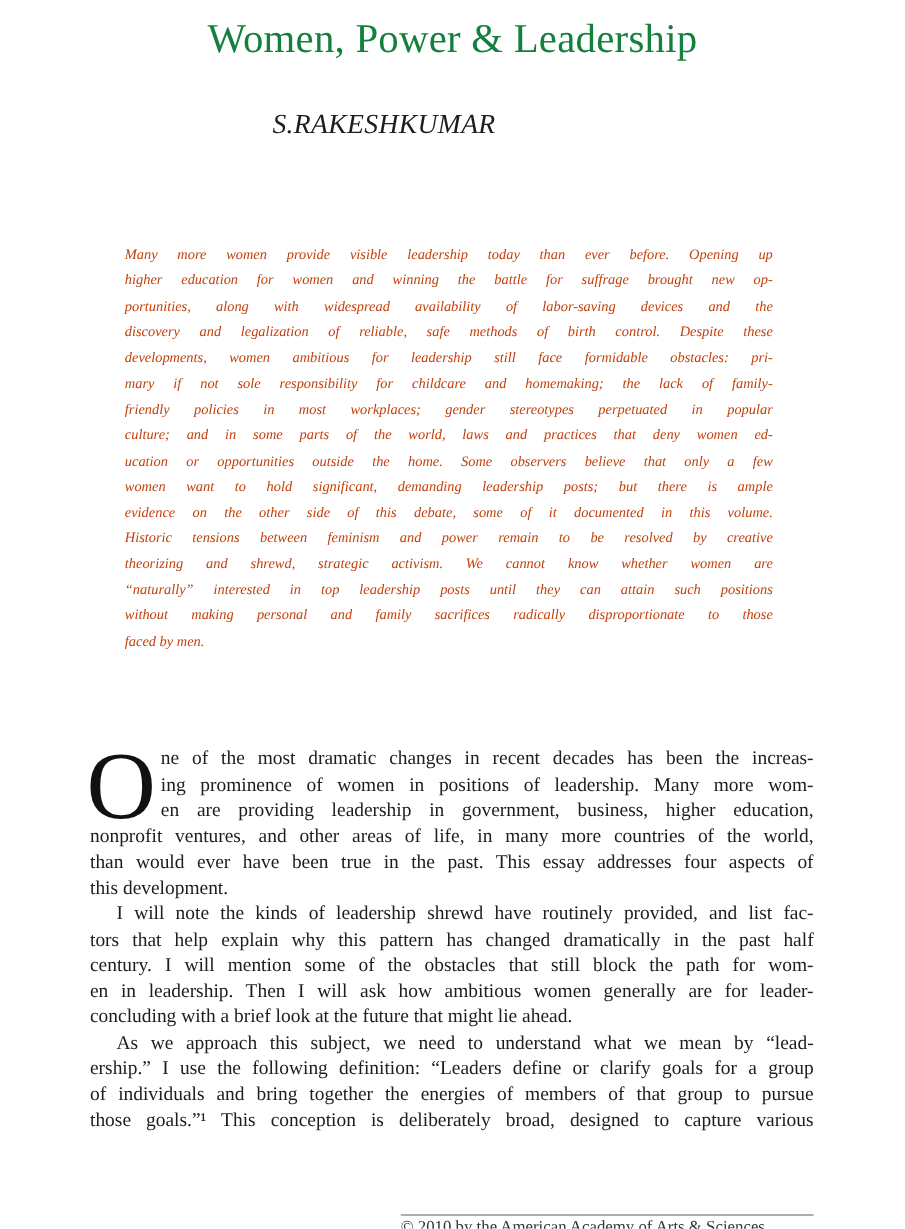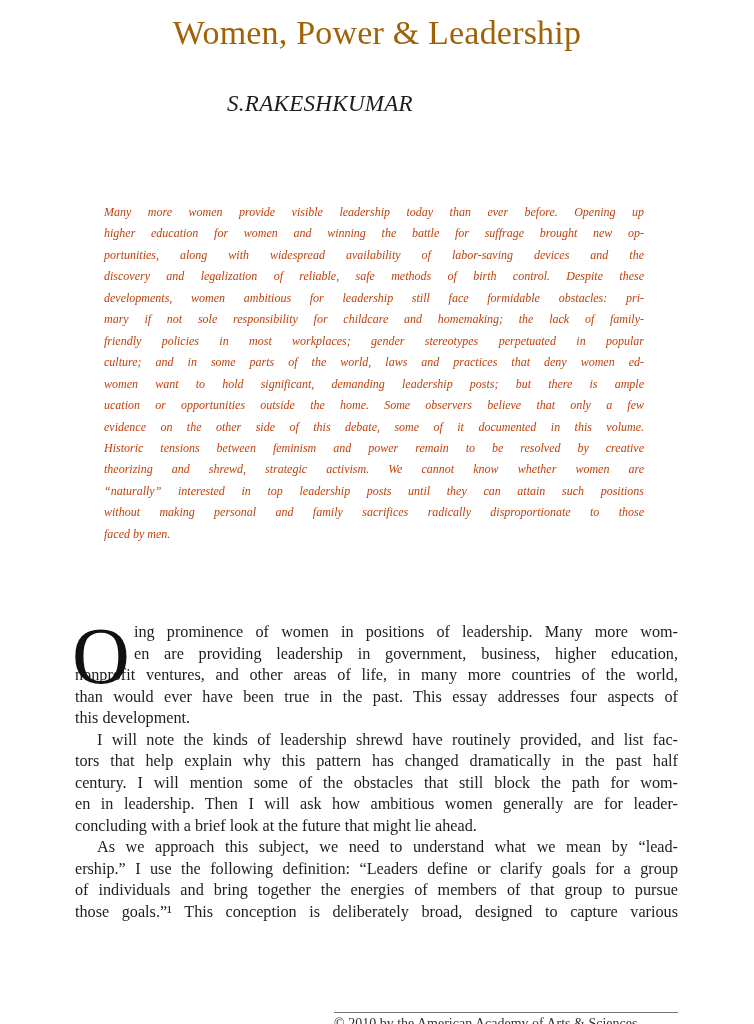--- a/index.html
+++ b/index.html
@@ -2,21 +2,21 @@
 <html><head>
 <meta charset="utf-8">
 <style>
   html, body { margin: 0; padding: 0; background: #ffffff; }
   body {
     width: 754px; height: 1024px; overflow: hidden; position: relative;
     font-family: "Liberation Serif", "DejaVu Serif", serif; color: #1d1d1d;
   }
   .title {
     position: absolute; left: 0; width: 754px; top: 14px;
-    text-align: center; font-size: 34px; letter-spacing: 0.2px; color: #a16207;
+    text-align: center; font-size: 34px; letter-spacing: 0.2px; color: #15803d;
   }
   .author {
     position: absolute; left: 0; width: 640px; top: 91px;
     text-align: center; font-size: 23px; font-style: italic; letter-spacing: 0.3px;
   }
   .abstract {
     position: absolute; left: 104px; width: 540px; top: 202px;
     font-style: italic; font-size: 12px; line-height: 21.45px;
     text-align: justify; color: #c2410c;
   }
@@ -51,33 +51,34 @@
 
 <div class="abstract">
   <span class="ln">Many more women provide visible leadership today than ever before. Opening up</span>
   <span class="ln">higher education for women and winning the battle for suffrage brought new op-</span>
   <span class="ln">portunities, along with widespread availability of labor-saving devices and the</span>
   <span class="ln">discovery and legalization of reliable, safe methods of birth control. Despite these</span>
   <span class="ln">developments, women ambitious for leadership still face formidable obstacles: pri-</span>
   <span class="ln">mary if not sole responsibility for childcare and homemaking; the lack of family-</span>
   <span class="ln">friendly policies in most workplaces; gender stereotypes perpetuated in popular</span>
   <span class="ln">culture; and in some parts of the world, laws and practices that deny women ed-</span>
+  <span class="ln">ucation or opportunities outside the home. Some observers believe that only a few</span>
   <span class="ln">women want to hold significant, demanding leadership posts; but there is ample</span>
-  <span class="ln">ucation or opportunities outside the home. Some observers believe that only a few</span>
   <span class="ln">evidence on the other side of this debate, some of it documented in this volume.</span>
   <span class="ln">Historic tensions between feminism and power remain to be resolved by creative</span>
   <span class="ln">theorizing and shrewd, strategic activism. We cannot know whether women are</span>
   <span class="ln">“naturally” interested in top leadership posts until they can attain such positions</span>
   <span class="ln">without making personal and family sacrifices radically disproportionate to those</span>
   <span class="ln last">faced by men.</span>
 </div>
 
 <div class="body">
   <span class="dropcap">O</span>
   <div>
+    <span class="ln ind-drop">ne of the most dramatic changes in recent decades has been the increas-</span>
     <span class="ln ind-drop">ing prominence of women in positions of leadership. Many more wom-</span>
     <span class="ln ind-drop">en are providing leadership in government, business, higher education,</span>
     <span class="ln">nonprofit ventures, and other areas of life, in many more countries of the world,</span>
     <span class="ln">than would ever have been true in the past. This essay addresses four aspects of</span>
     <span class="ln last">this development.</span>
   </div>
   <div>
     <span class="ln para">I will note the kinds of leadership shrewd have routinely provided, and list fac-</span>
     <span class="ln">tors that help explain why this pattern has changed dramatically in the past half</span>
     <span class="ln">century. I will mention some of the obstacles that still block the path for wom-</span>

